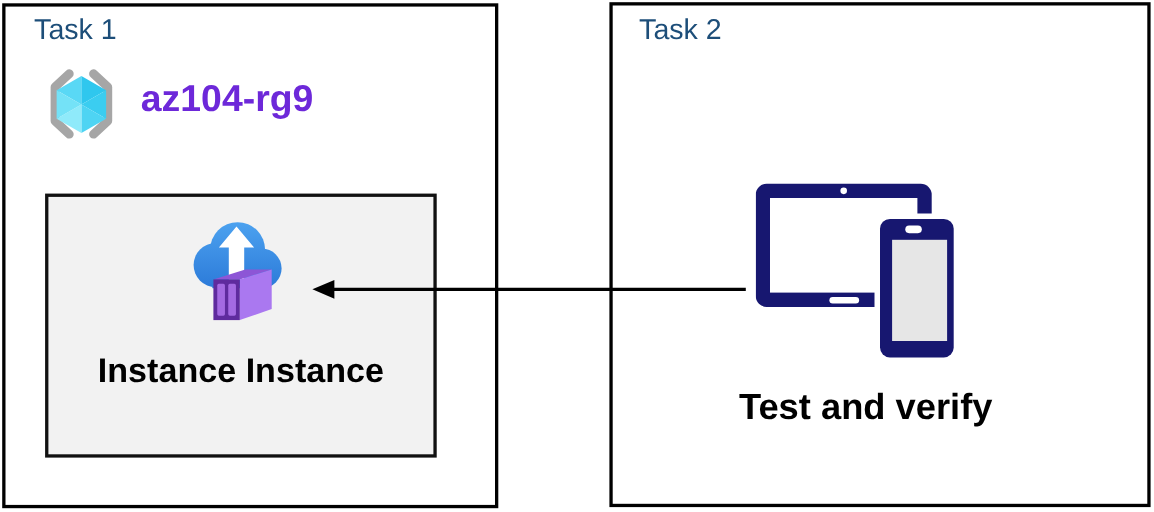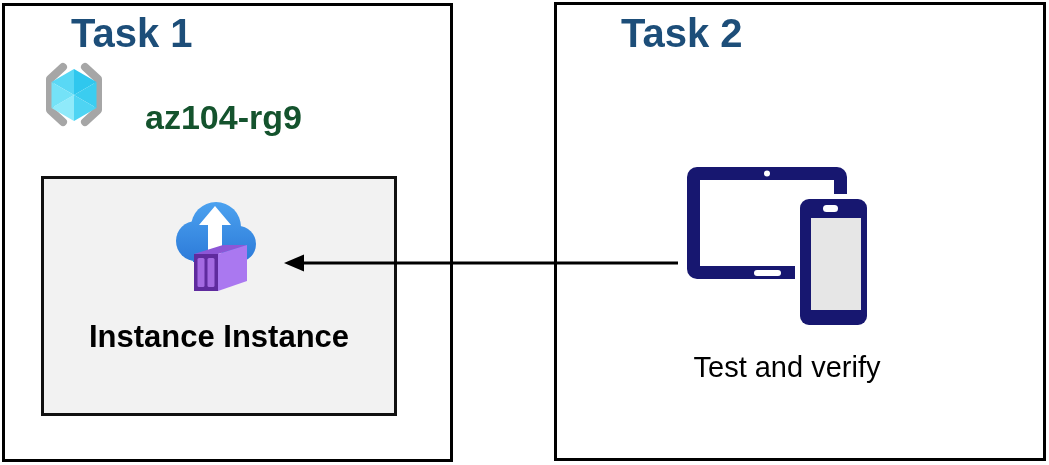--- a/index.html
+++ b/index.html
@@ -15,38 +15,36 @@
   .task-box {
     position: absolute;
     border: 3px solid #000000;
     background: #ffffff;
     box-sizing: border-box;
   }
   #task1-box { left: 2px;  top: 3px; width: 451px; height: 459px; }
   #task2-box { left: 554px; top: 2px; width: 492px; height: 459px; }
   .task-title {
     position: absolute;
-    font-size: 40px;
-    font-weight: bold;
+    font-size: 26px;
+    font-weight: normal;
     color: #1d4e79;
     letter-spacing: 0px;
     white-space: nowrap;
-    margin-left: 40px;
   }
   #task1-title { left: 31px; top: 11px; }
   #task2-title { left: 581px; top: 11px; }
   #rg-icon { left: 39px; top: 60px; }
   #rg-name {
     position: absolute;
-    left: 128px; top: 98px;
+    left: 128px; top: 71px;
     font-size: 34px;
     font-weight: bold;
-    color: #14532d;
+    color: #6d28d9;
     white-space: nowrap;
-    margin-left: 17px;
   }
   #ci-box {
     position: absolute;
     left: 41px; top: 176px;
     width: 356px; height: 240px;
     background: #f2f2f2;
     border: 3px solid #111111;
     box-sizing: border-box;
   }
   #aci-icon { left: 163px; top: 192px; }
@@ -59,22 +57,22 @@
     font-weight: bold;
     color: #000000;
     white-space: nowrap;
   }
   #devices-icon { left: 687px; top: 166px; }
   #test-label {
     position: absolute;
     left: 637px; top: 351px;
     width: 300px;
     text-align: center;
-    font-size: 29px;
-    font-weight: normal;
+    font-size: 33px;
+    font-weight: bold;
     color: #000000;
     white-space: nowrap;
   }
   #arrow-svg { left: 280px; top: 248px; z-index: 5; }
 </style>
 </head>
 <body>
 
 <div id="stage">
 

